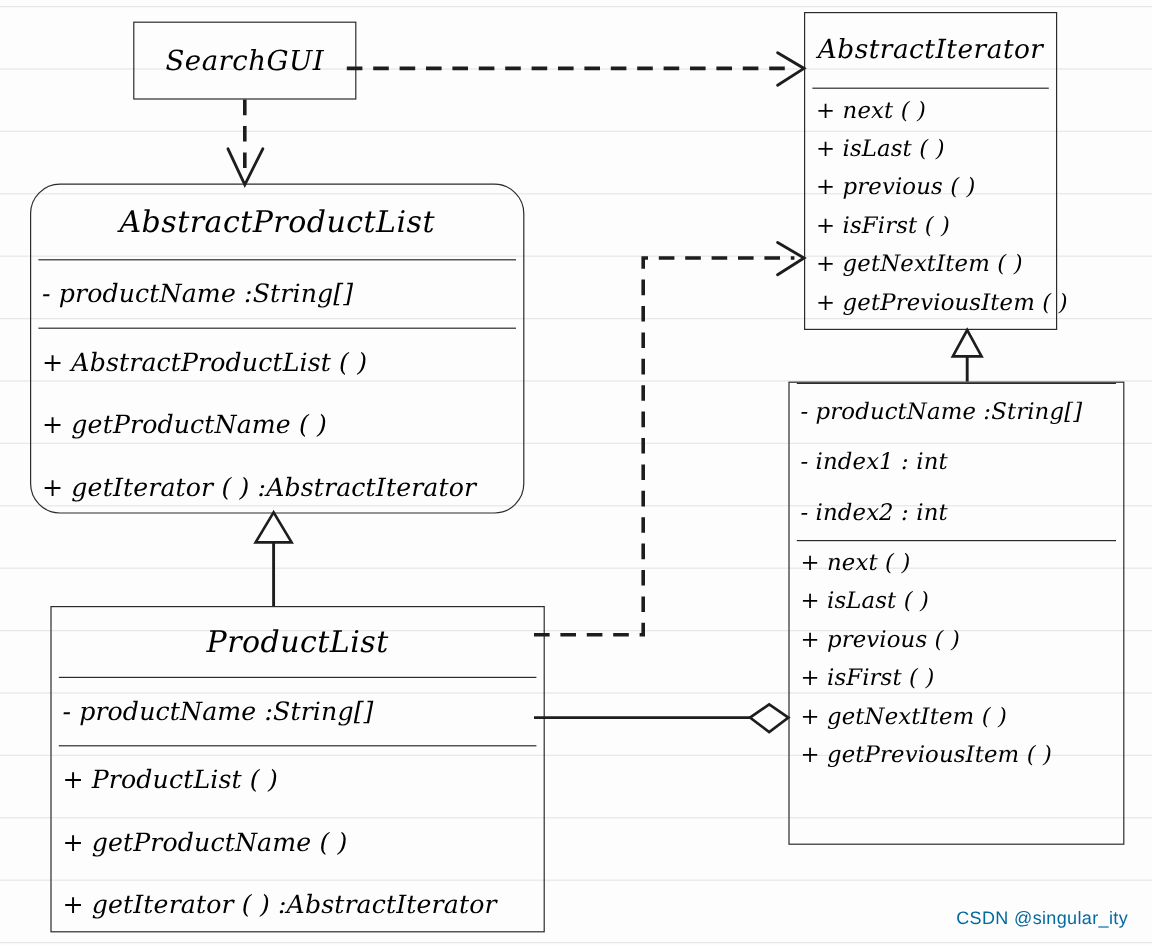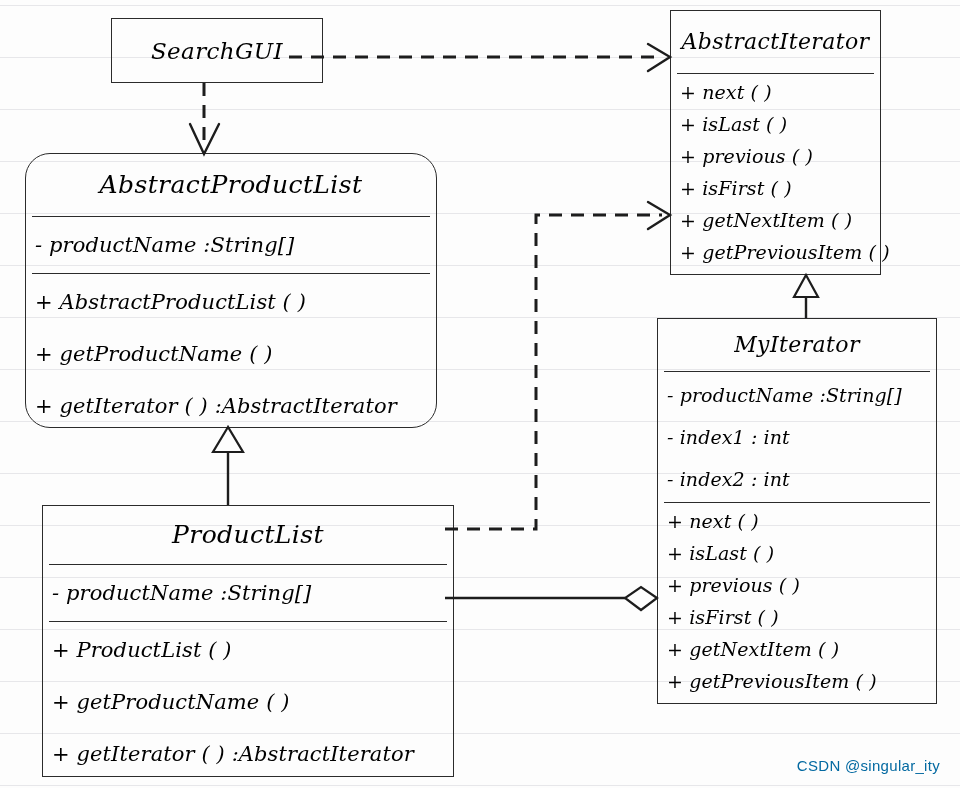--- a/index.html
+++ b/index.html
@@ -34,21 +34,21 @@
   }
   .uml-compartment{padding:2px 0 2px 0;}
   .uml-row{
     font-family:"DejaVu Serif",serif;
     font-style:italic;
     white-space:nowrap;
     padding-left:9px;
     letter-spacing:.1px;
   }
   
-  #cls-searchgui{left:111px;top:18px;width:212px;height:65px;}
+  #cls-searchgui{left:111px;top:18px;width:186px;height:65px;}
   #cls-searchgui .cname{font-size:23px;line-height:65px;}
 
   #cls-abstractproductlist{left:25px;top:153px;width:412px;height:275px;border-radius:25px;}
   #cls-abstractproductlist .cname{font-size:25px;line-height:62px;}
   #cls-abstractproductlist .uml-row{font-size:21px;line-height:52px;}
 
   #cls-productlist{left:42px;top:505px;width:412px;height:272px;}
   #cls-productlist .cname{font-size:25px;line-height:58px;}
   #cls-productlist .uml-row{font-size:21px;line-height:52px;}
 
@@ -143,21 +143,20 @@
       <div class="uml-row">+ next ( )</div>
       <div class="uml-row">+ isLast ( )</div>
       <div class="uml-row">+ previous ( )</div>
       <div class="uml-row">+ isFirst ( )</div>
       <div class="uml-row">+ getNextItem ( )</div>
       <div class="uml-row">+ getPreviousItem ( )</div>
     </div>
   </div>
 
   <div class="uml-class" id="cls-myiterator">
-    <div class="cname">MyIterator</div>
     <div class="uml-sep"></div>
     <div class="uml-compartment attrs">
       <div class="uml-row">- productName :String[]</div>
       <div class="uml-row">- index1 : int</div>
       <div class="uml-row">- index2 : int</div>
     </div>
     <div class="uml-sep"></div>
     <div class="uml-compartment ops">
       <div class="uml-row">+ next ( )</div>
       <div class="uml-row">+ isLast ( )</div>

